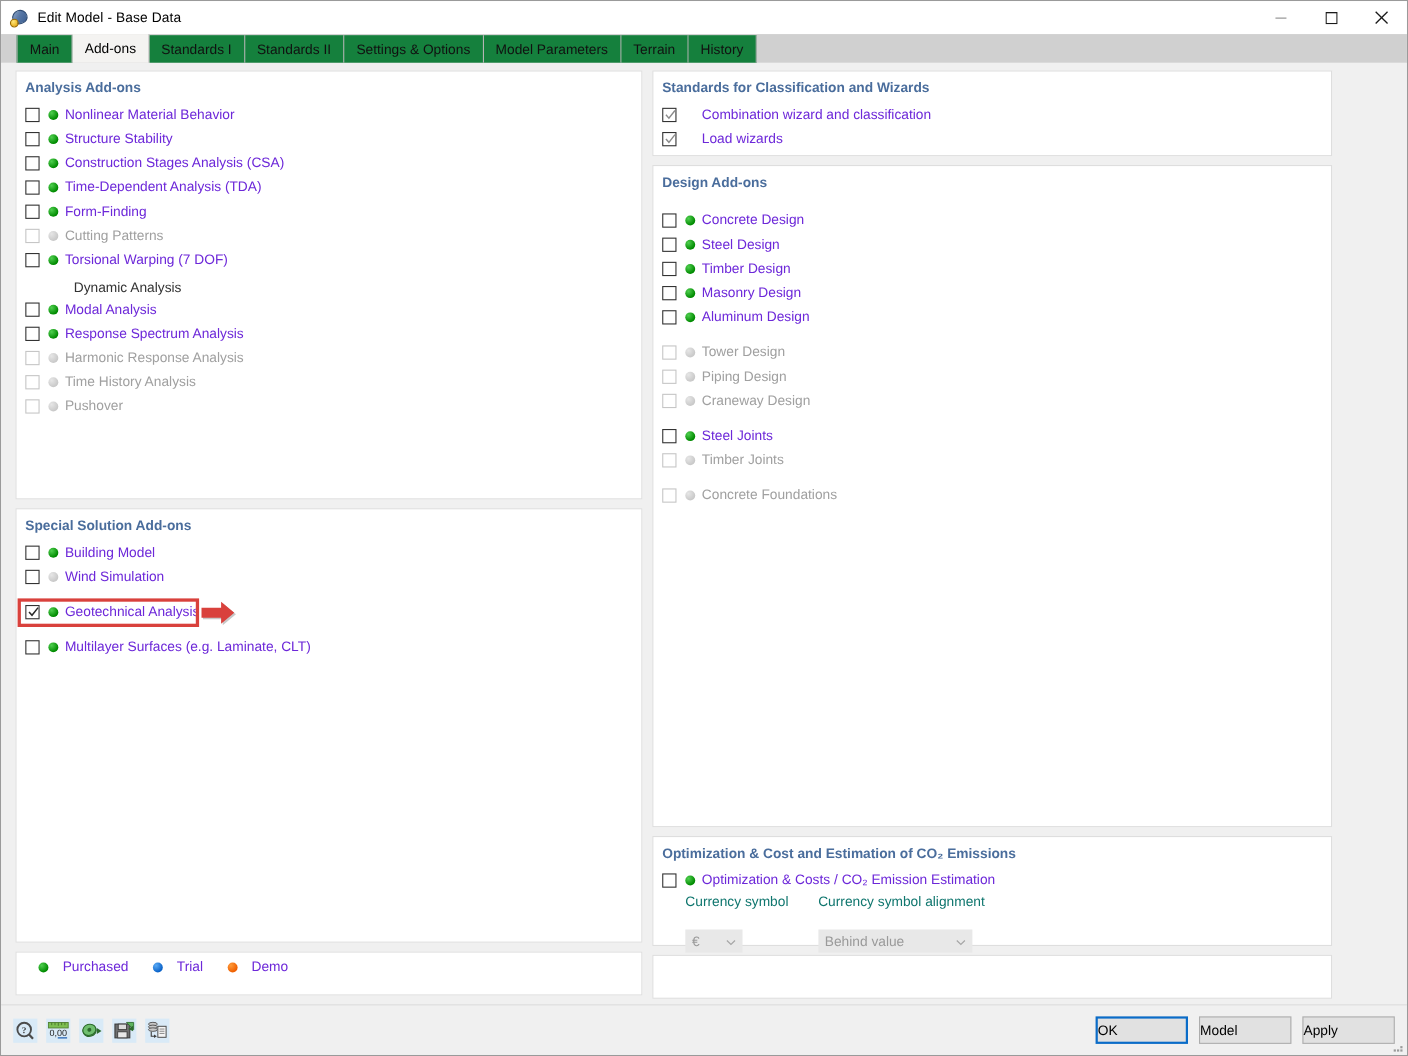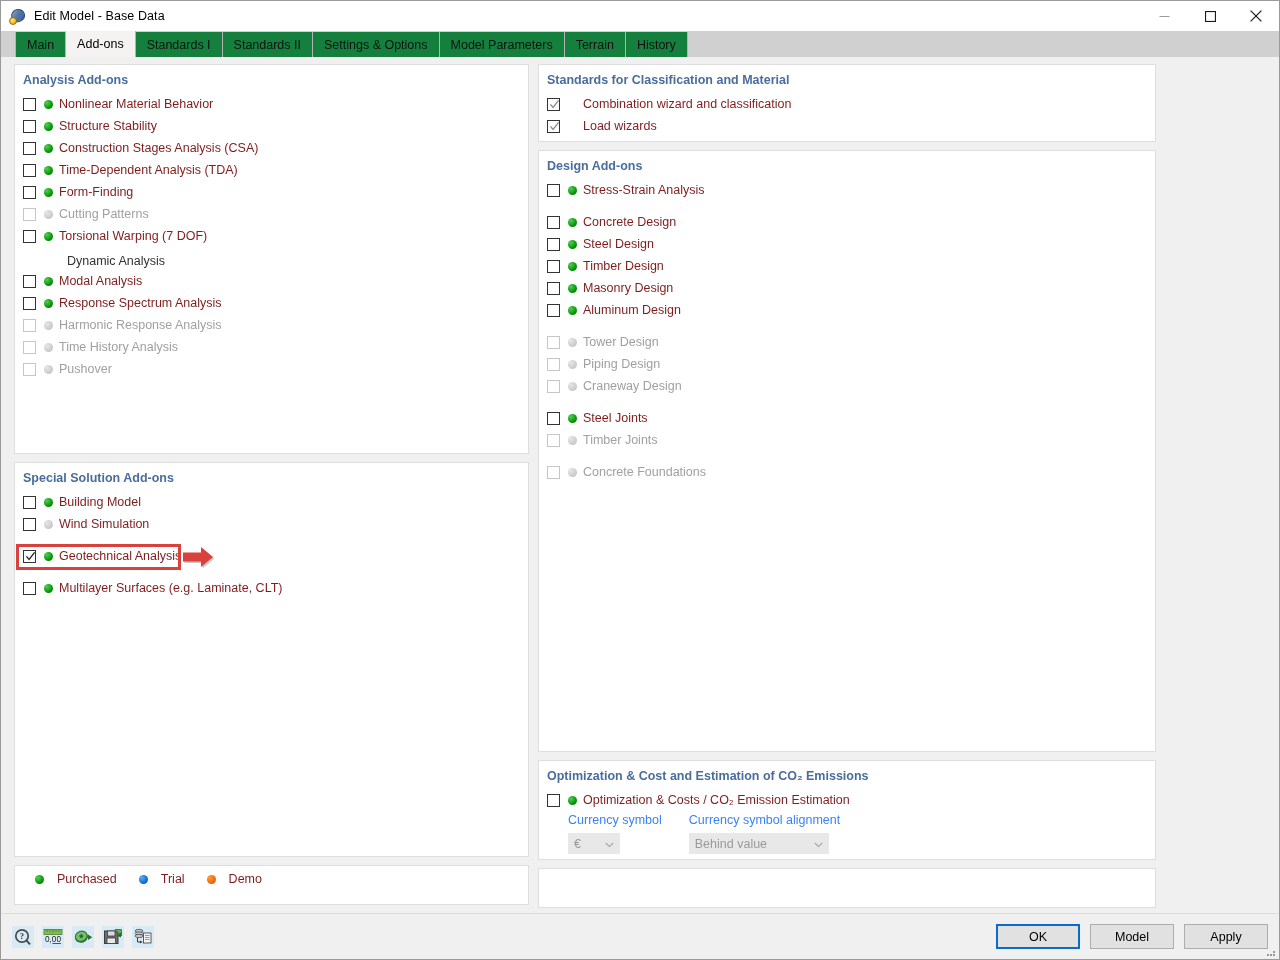--- a/index.html
+++ b/index.html
@@ -98,21 +98,21 @@
   
   .dialog-body {
     flex: 1 1 auto;
     background: #f0f0f0;
     padding: 7px 13px 0 13px;
     display: flex;
     gap: 9px;
     overflow: hidden;
   }
   .column { display: flex; flex-direction: column; gap: 8px; }
-  .col-left  { width: 515px; }
+  .col-left  { width: 570px; }
   .col-right { width: 618px; }
 
   .panel {
     background: #ffffff;
     border: 1px solid #dedede;
     padding: 6px 0 6px 0;
     position: relative;
   }
   .panel-empty { background:#ffffff; border:1px solid #dedede; }
 
@@ -158,21 +158,21 @@
     flex: 0 0 9px;
     margin-right: 6px;
     background: #0a9a0a;
   }
   .dot.green { background: radial-gradient(circle at 32% 30%, #4fcf4f, #008a00 70%); }
   .dot.grey  { background: radial-gradient(circle at 32% 30%, #e6e6e6, #c9c9c9 70%); }
   .dot.blue  { background: radial-gradient(circle at 32% 30%, #5aaaf5, #0a62c8 70%); }
   .dot.orange{ background: radial-gradient(circle at 32% 30%, #ff9b3a, #ef5f00 70%); }
   .dot.none  { visibility: hidden; }
 
-  .lbl { font-size: 12.5px; color: #7f1d1d; white-space: nowrap; }
+  .lbl { font-size: 12.5px; color: #6d28d9; white-space: nowrap; }
   .lbl.dis { color: #a0a0a0; }
 
   
   .hl-box {
     position: absolute;
     border: 3px solid #d9413c;
     background: transparent;
     pointer-events: none;
   }
   .arrow-ann {
@@ -180,21 +180,21 @@
     pointer-events: none;
   }
 
   
   .opt-fields {
     display: flex;
     padding-left: 29px;
     margin-top: 2px;
     gap: 27px;
   }
-  .field-label { font-size: 12.5px; color: #3b82f6; margin-bottom: 6px; }
+  .field-label { font-size: 12.5px; color: #0f766e; margin-bottom: 18px; }
   .combo {
     background: #e8e8e8;
     border: none;
     height: 21px;
     display: flex; align-items: center;
     color: #9a9a9a;
     font-size: 12.5px;
     padding: 0 6px;
     position: relative;
   }
@@ -231,21 +231,21 @@
   .footer-buttons {
     position: absolute; right: 11px;
     display: flex; gap: 10px;
   }
   .btn {
     width: 84px; height: 25px;
     background: #e1e1e1;
     border: 1px solid #adadad;
     font-size: 12.5px;
     color: #000;
-    display: flex; align-items: center; justify-content: center;
+    display: flex; align-items: center; 
   }
   .btn.default {
     border: 2px solid #0a6cc8;
     background: #e1e1e1;
   }
   .grip {
     position: absolute; right: 3px; bottom: 2px;
     width: 12px; height: 12px;
   }
 </style>
@@ -433,21 +433,21 @@
               <span class="dot orange"></span>
               <span class="lbl">Demo</span>
             </div>
           </div>
       </div>
     </div>
 
     <div class="column col-right">
 
       <div class="panel" style="height:78px;">
-        <div class="group-title">Standards for Classification and Material</div>
+        <div class="group-title">Standards for Classification and Wizards</div>
         <div id="standards-items">
             <div class="row">
               <span class="cb">
                 <span class="chk">
                   <svg width="11" height="13" viewBox="0 0 11 13">
                     <polyline points="1.4,6.4 4.1,9.4 9.6,2.4" fill="none" stroke="#8a8a8a" stroke-width="1.3"></polyline>
                   </svg>
                 </span>
               </span>
               <span class="dot none"></span>
@@ -463,25 +463,20 @@
               </span>
               <span class="dot none"></span>
               <span class="lbl">Load wizards</span>
             </div>
           </div>
       </div>
 
       <div class="panel" style="height:602px;">
         <div class="group-title">Design Add-ons</div>
         <div id="design-items">
-            <div class="row">
-              <span class="cb"></span>
-              <span class="dot green"></span>
-              <span class="lbl">Stress-Strain Analysis</span>
-            </div>
             <div class="row gap-top">
               <span class="cb"></span>
               <span class="dot green"></span>
               <span class="lbl">Concrete Design</span>
             </div>
             <div class="row">
               <span class="cb"></span>
               <span class="dot green"></span>
               <span class="lbl">Steel Design</span>
             </div>

